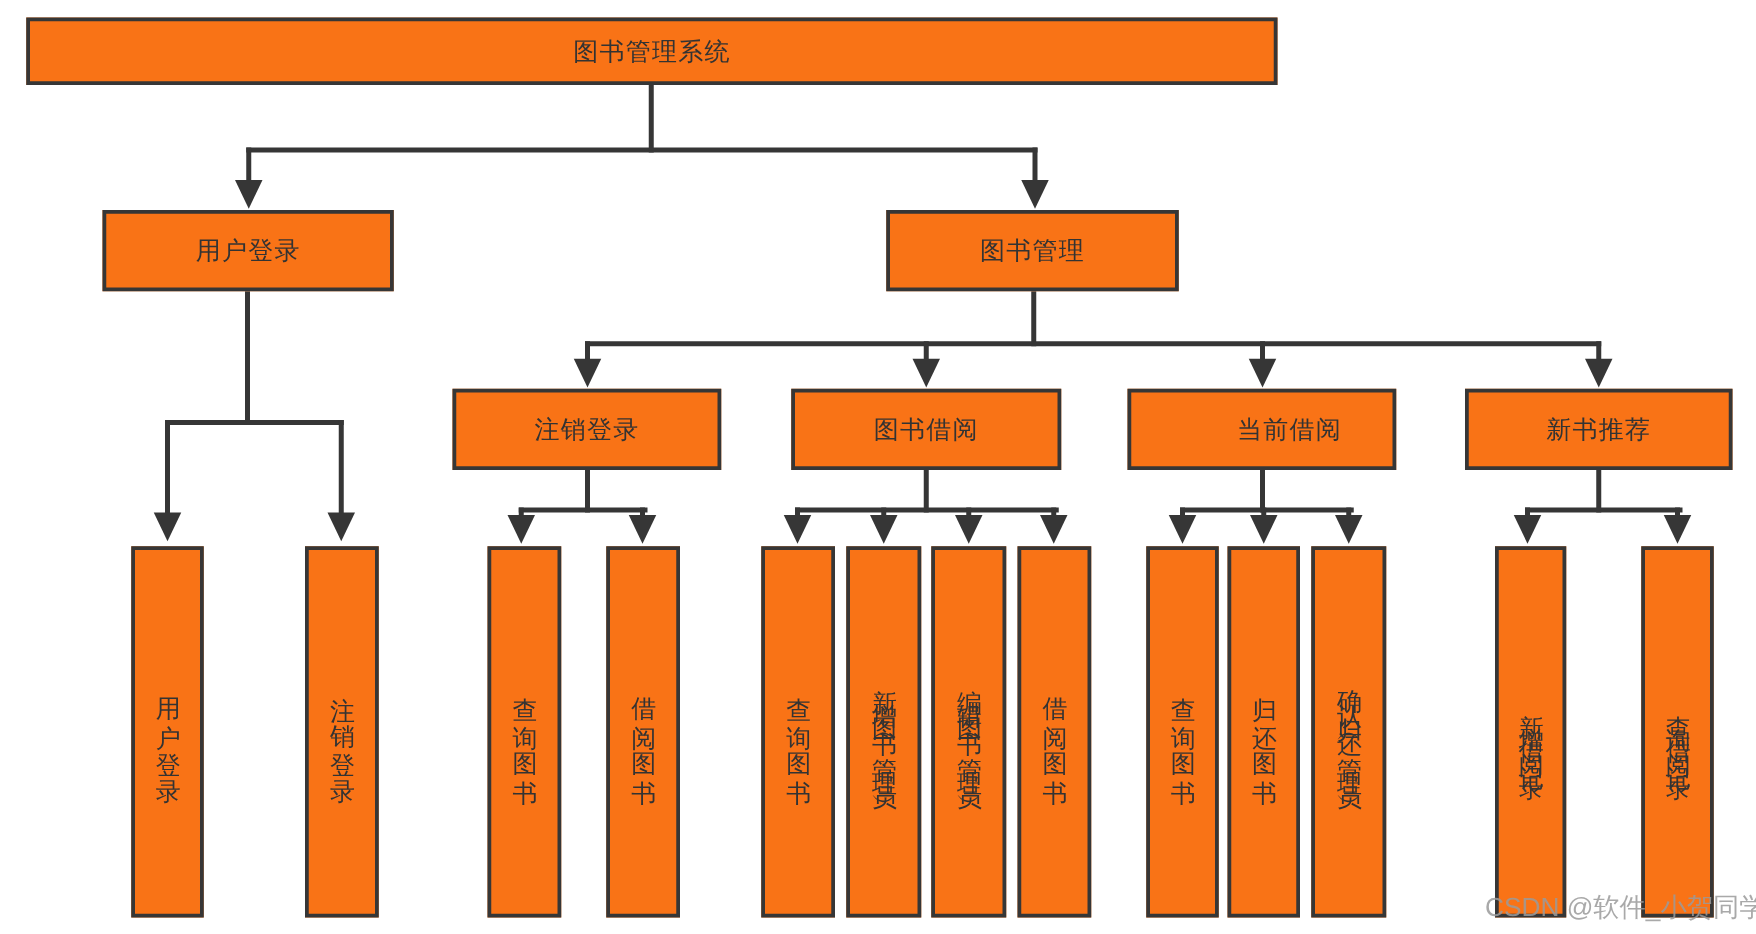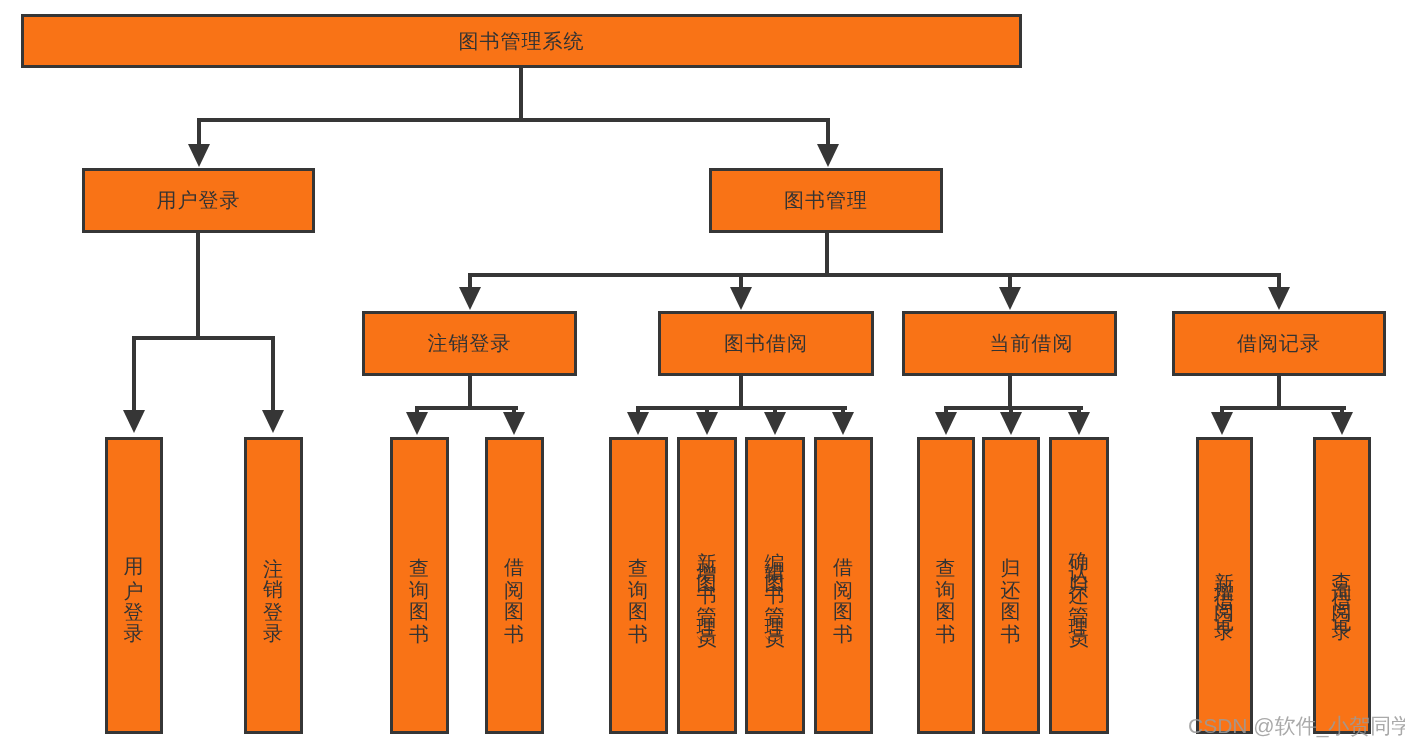--- a/index.html
+++ b/index.html
@@ -124,28 +124,28 @@
   <div class="box hbox" style="left:82px;top:168px;width:233px;height:65px;">
     <span>用户登录</span>
   </div>
   <div class="box hbox" style="left:709px;top:168px;width:234px;height:65px;">
     <span>图书管理</span>
   </div>
 
   <div class="box hbox" style="left:362px;top:311px;width:215px;height:65px;">
     <span>注销登录</span>
   </div>
-  <div class="box hbox" style="left:658px;top:311px;width:216px;height:65px;">
+  <div class="box hbox" style="left:633px;top:311px;width:216px;height:65px;">
     <span>图书借阅</span>
   </div>
   <div class="box hbox" style="left:902px;top:311px;width:215px;height:65px;padding-left:44px;">
     <span>当前借阅</span>
   </div>
   <div class="box hbox" style="left:1172px;top:311px;width:214px;height:65px;">
-    <span>借阅记录</span>
+    <span>新书推荐</span>
   </div>
 
   <div class="box vbox" style="left:105px;width:58px;">
     <span class="vtext v4">用户登录</span>
   </div>
   <div class="box vbox" style="left:244px;width:59px;">
     <span class="vtext v4">注销登录</span>
   </div>
   <div class="box vbox" style="left:390px;width:59px;">
     <span class="vtext v4">查询图书</span>

